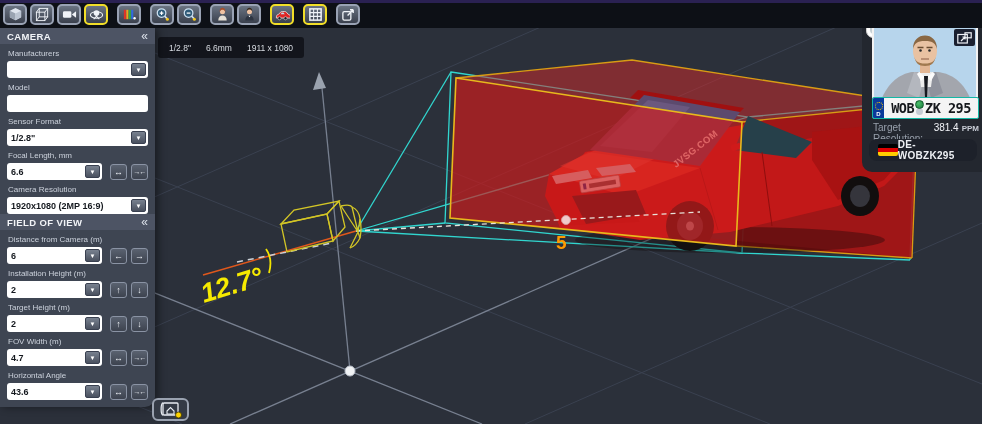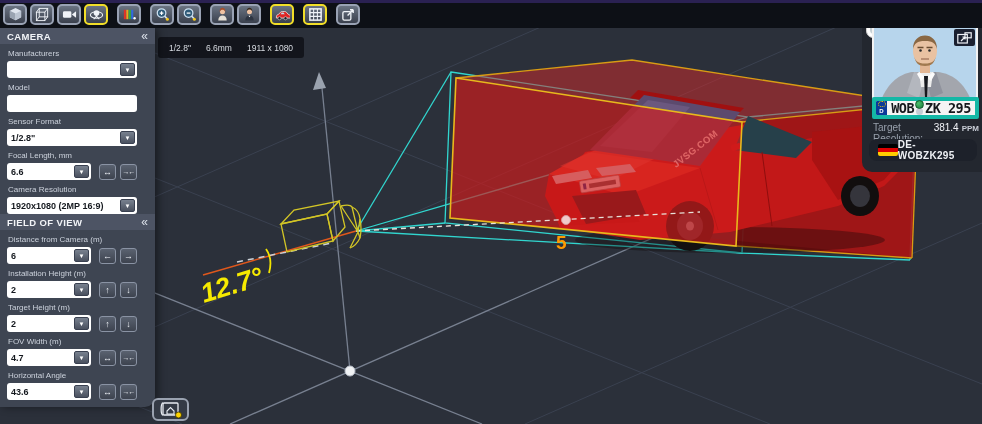--- a/index.html
+++ b/index.html
@@ -14,21 +14,21 @@
   .tb-btn.sel{border-color:#f2de28;}
   .tb-btn.grp{margin-left:6px;}
   .tb-btn svg{display:block;}
 
   
   #sidebar{position:absolute;left:0;top:28px;width:155px;height:379px;background:#3e4552;
     border-radius:0 0 10px 0;box-shadow:3px 0 8px rgba(0,0,0,.45);z-index:20;}
   .sec-h{height:16px;background:#4d5464;display:flex;align-items:center;justify-content:space-between;padding:0 7px;}
   .sec-h .t{font-size:9.5px;font-weight:bold;color:#f2f4f8;letter-spacing:.4px;}
   .sec-h .c{font-size:12px;color:#dde2ea;line-height:10px;cursor:pointer;}
-  .field{margin:5px 18px 0 7px;}
+  .field{margin:5px 7px 0 7px;}
   .f-label{font-size:8px;color:#ccd2dc;margin:0 0 3px 1px;}
   .row{display:flex;align-items:center;}
   .combo{height:17px;background:#fff;border-radius:3px;display:flex;align-items:center;box-sizing:border-box;}
   .combo.wide{width:141px;}
   .combo.narrow{width:97px;}
   .combo .val{flex:1;font-size:9px;font-weight:bold;color:#14181e;padding-left:4px;white-space:nowrap;overflow:hidden;}
   .dd{width:15px;height:13px;margin-right:2px;border-radius:2px;border:1px solid #394050;box-sizing:border-box;
     background:linear-gradient(180deg,#78818f,#4a515f);color:#fff;font-size:6px;display:flex;align-items:center;justify-content:center;cursor:pointer;}
   input.txt{width:141px;height:17px;border-radius:3px;border:none;font-size:9px;font-weight:bold;color:#14181e;
     padding:0 0 0 4px;box-sizing:border-box;font-family:"Liberation Sans",sans-serif;}
@@ -54,21 +54,21 @@
   #thumb-img{position:relative;width:100%;height:100%;border-radius:4px;background:linear-gradient(180deg,#99a7af,#c9d3d7);overflow:hidden;}
   #thumb-cap{position:absolute;left:0;right:0;bottom:4px;text-align:center;font-size:7.5px;font-weight:bold;font-style:italic;
     color:#243140;text-shadow:0 0 2px #fff;}
   #thumb-fig{position:absolute;right:6px;bottom:3px;width:5px;height:11px;background:#2a9a6a;border-radius:1px;}
   #dots{position:absolute;left:889px;top:44px;display:flex;gap:6px;z-index:12;}
   #dots span{width:11px;height:5px;border-radius:3px;background:#c2c6cd;}
   #photo-wrap{position:absolute;left:872px;top:25px;width:106px;height:75px;background:#f2f2f2;border-radius:3px;padding:2px;box-sizing:border-box;z-index:12;}
   #photo-wrap svg{display:block;border-radius:2px;}
   #expand-btn{position:absolute;left:954px;top:29px;width:21px;height:17px;background:#1a2030;border-radius:2px;
     display:flex;align-items:center;justify-content:center;z-index:13;cursor:pointer;}
-  #plate{position:absolute;left:872px;top:97px;width:107px;height:22px;background:#f4f4f4;border:4px solid #14b8a6;
+  #plate{position:absolute;left:872px;top:97px;width:107px;height:22px;background:#f4f4f4;border:1px solid #14b8a6;
     border-radius:2px;box-sizing:border-box;display:flex;align-items:stretch;z-index:13;}
   #plate-band{width:11px;background:#0a3a9a;display:flex;flex-direction:column;align-items:center;justify-content:flex-end;border-radius:1px 0 0 1px;}
   #plate-stars{width:6px;height:6px;border-radius:50%;border:1px dotted #ffcc00;margin-bottom:1px;}
   #plate-band .d{font-size:6px;color:#fff;font-weight:bold;line-height:7px;}
   #plate-text{flex:1;display:flex;align-items:center;justify-content:center;font-family:"DejaVu Sans Mono",monospace;
     font-weight:bold;font-size:13.5px;color:#15181c;letter-spacing:-0.5px;}
   .seal{position:relative;width:9px;height:9px;margin:0 1px;top:-4px;}
   .seal .g{position:absolute;left:0;top:0;width:9px;height:9px;border-radius:50%;background:radial-gradient(circle at 35% 35%,#4ac06a,#1a7a3c);border:1px solid #115a2a;box-sizing:border-box;}
   .seal .s{position:absolute;left:1px;top:8px;width:7px;height:7px;border-radius:50%;background:#b9c2cc;opacity:.8;}
   #target-res{position:absolute;left:873px;top:122px;width:106px;display:flex;align-items:baseline;gap:3px;z-index:12;}

